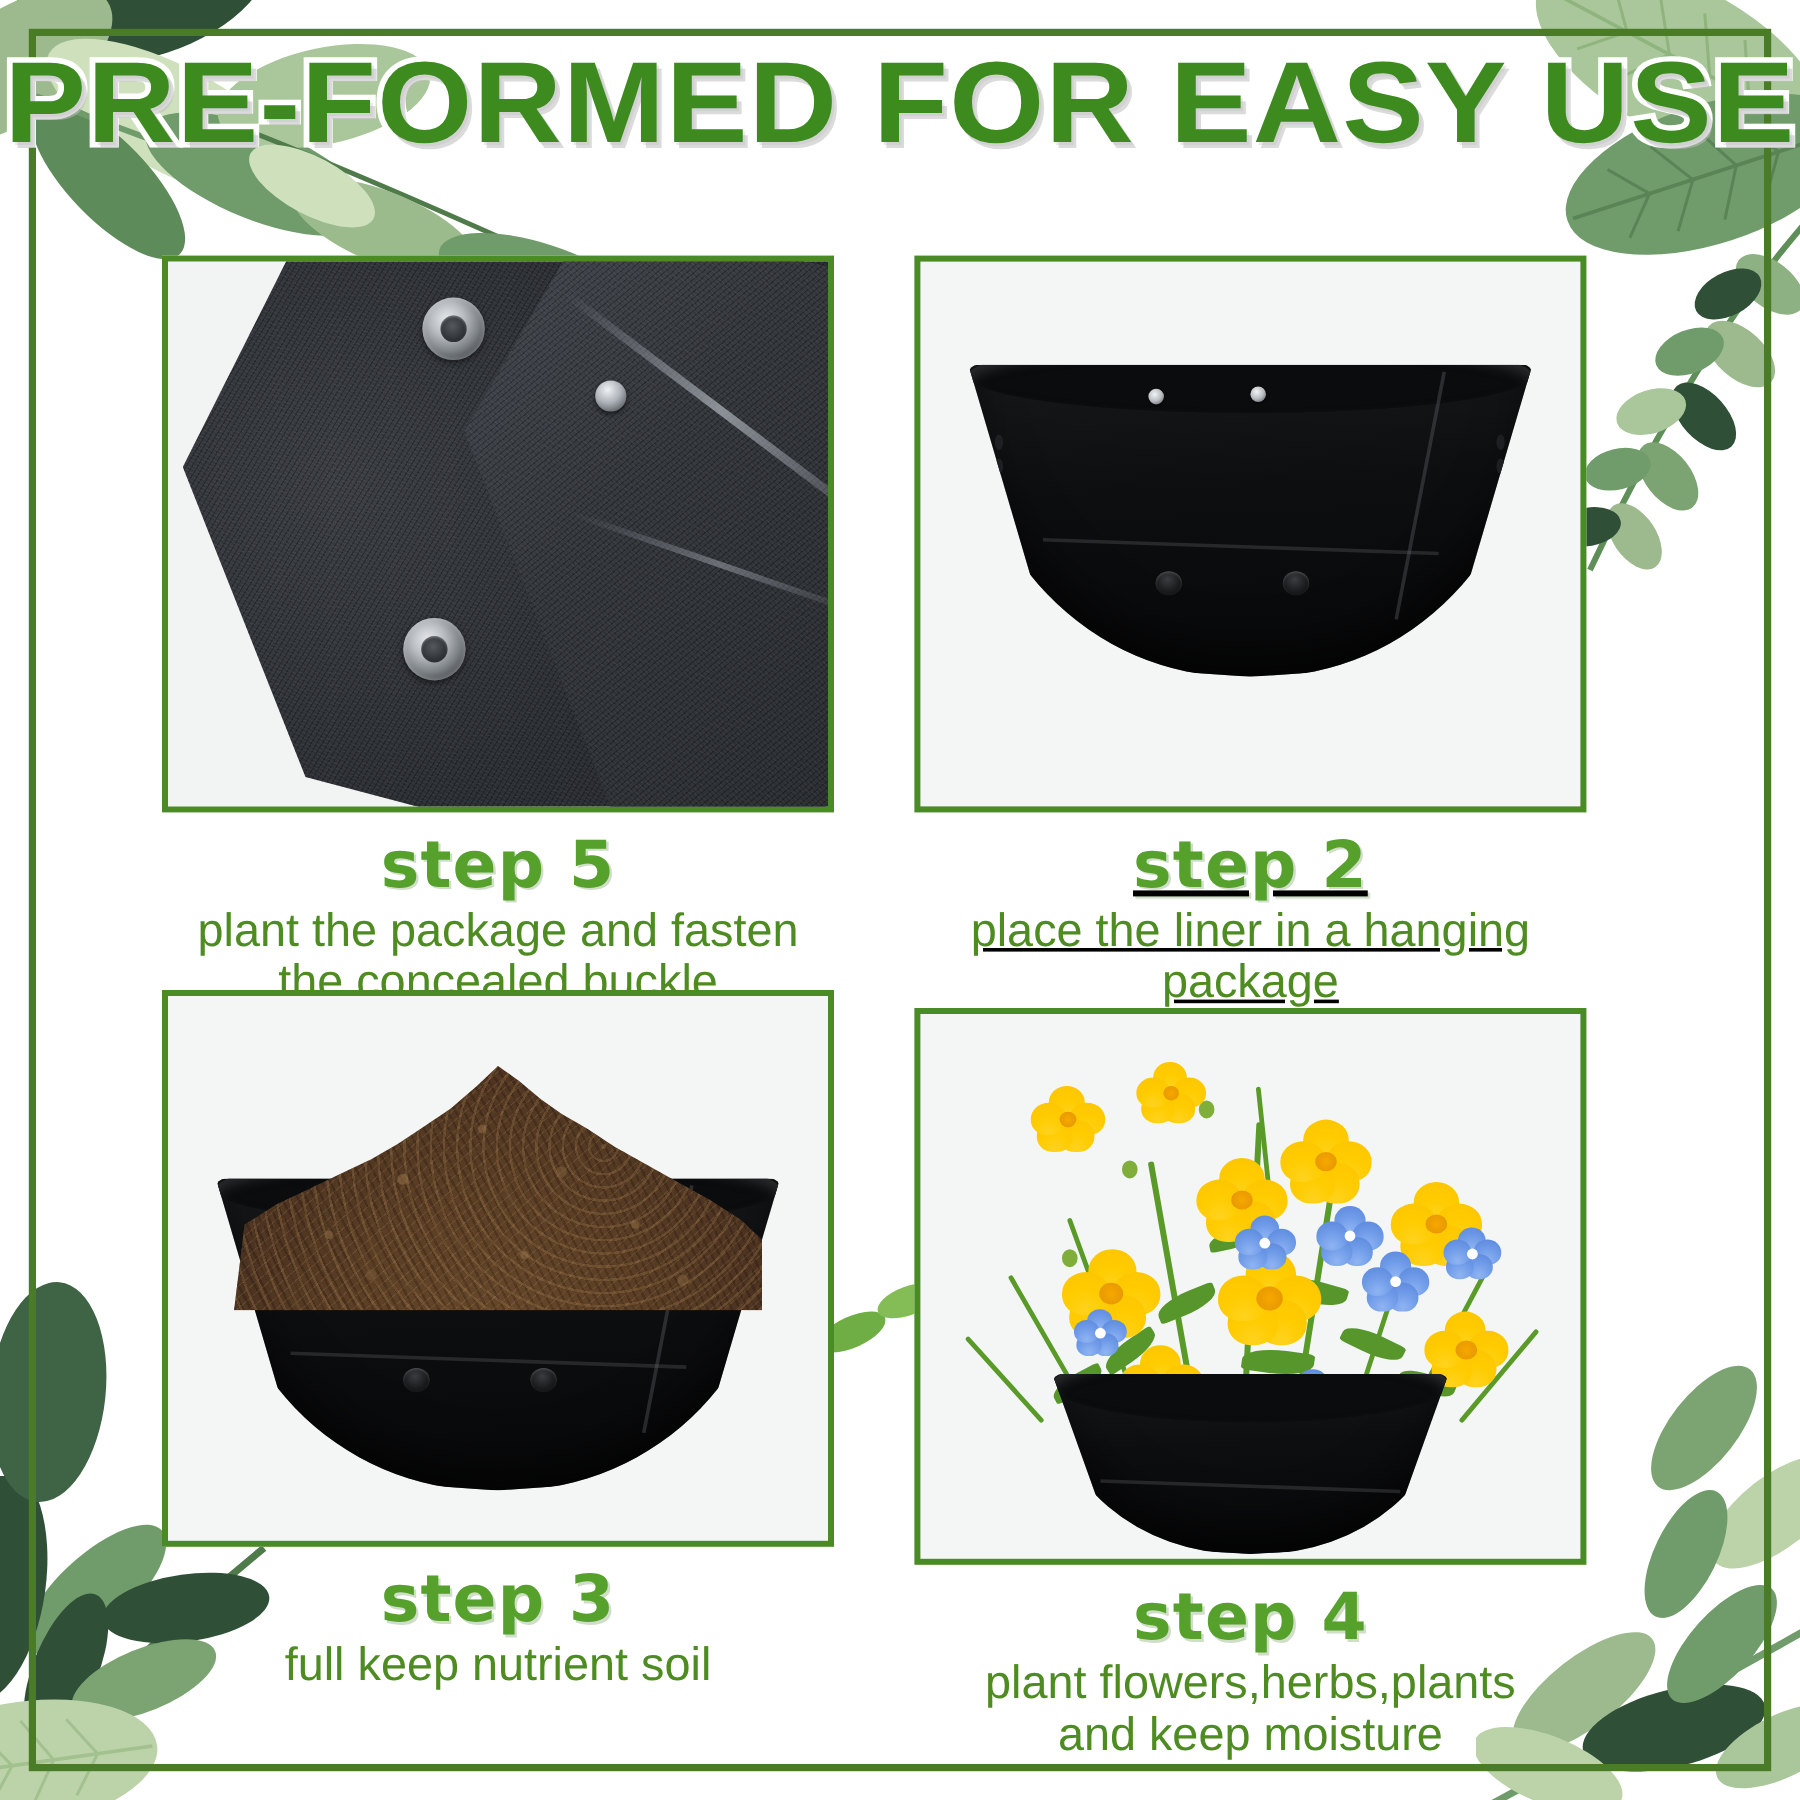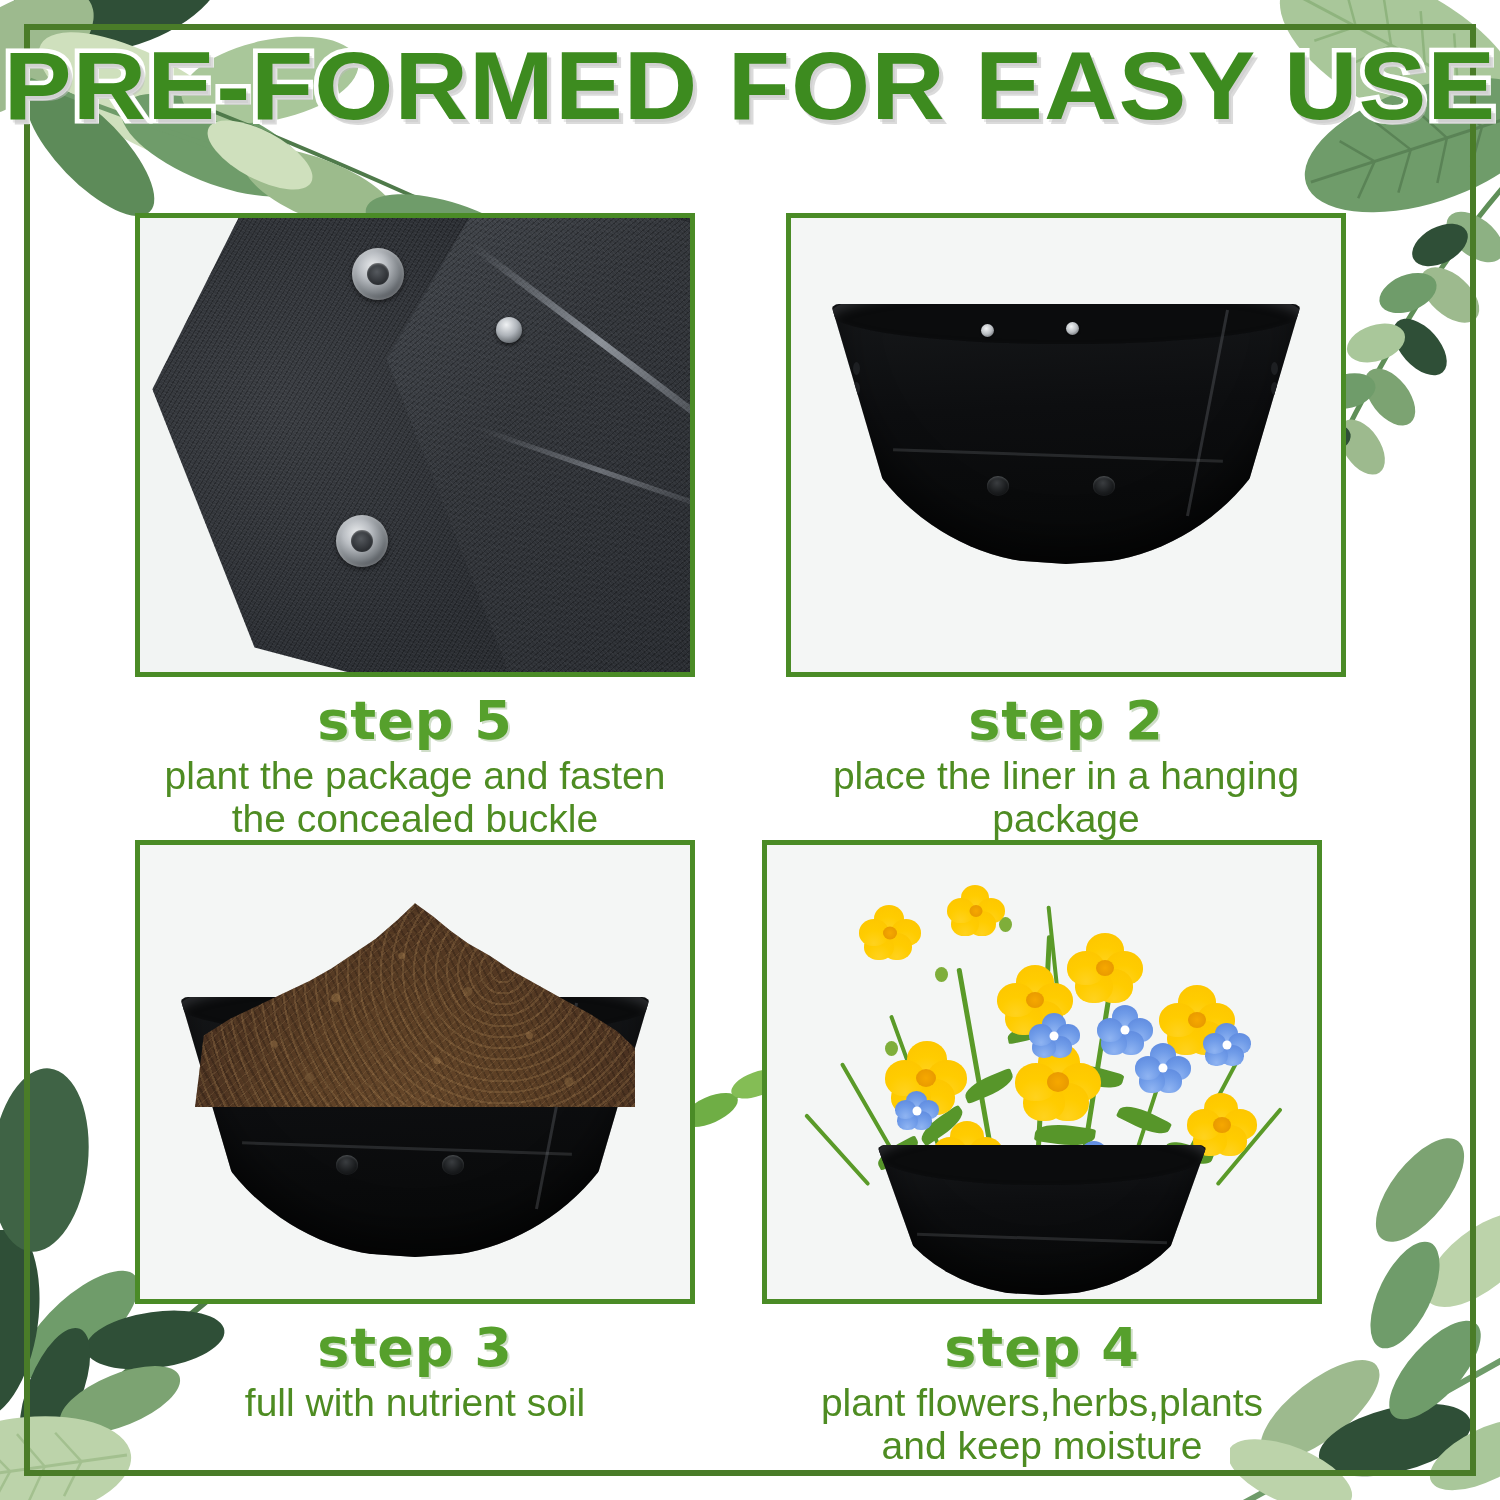--- a/index.html
+++ b/index.html
@@ -49,22 +49,22 @@
 
   
   .grid{
     position:absolute;
     left:135px; top:213px;
     width:1180px; height:1240px;
     z-index:5;
   }
   .cell{ position:absolute; width:560px; }
   .cell.c1{ left:0;    top:0; }
-  .cell.c2{ left:651px;top:0; }
-  .cell.c3{ left:0;    top:627px; }
+  .cell.c2{ left:627px;top:0;text-decoration:underline; }
+  .cell.c3{ left:0;    top:612px; }
   .cell.c4{ left:627px;top:627px; }
 
   .photo{
     position:relative;
     width:560px; height:464px;
     border:5px solid #4a8b26;
     background:#f4f6f5;
     overflow:hidden;
   }
 
@@ -405,21 +405,21 @@
         <div class="side-hole" style="left:440px; top:68px;"></div>
         <div class="grommet" style="left:156px; top:158px;"></div>
         <div class="grommet" style="left:262px; top:158px;"></div>
       </div>
       <div class="soil">
         <div class="soil-tex"></div>
       </div>
     </div>
     <div class="caption">
       <div class="step-label">step 3</div>
-      <div class="step-desc">full with nutrient soil</div>
+      <div class="step-desc">full keep nutrient soil</div>
     </div>
   </div>
 
   <div class="cell c4">
     <div class="photo p4">
 
       <div class="plant-layer">
 
         <div class="stem" style="left:268px; top:90px;  width:5px; height:230px; transform:rotate(3deg);"></div>
         <div class="stem" style="left:225px; top:120px; width:5px; height:205px; transform:rotate(-10deg);"></div>

